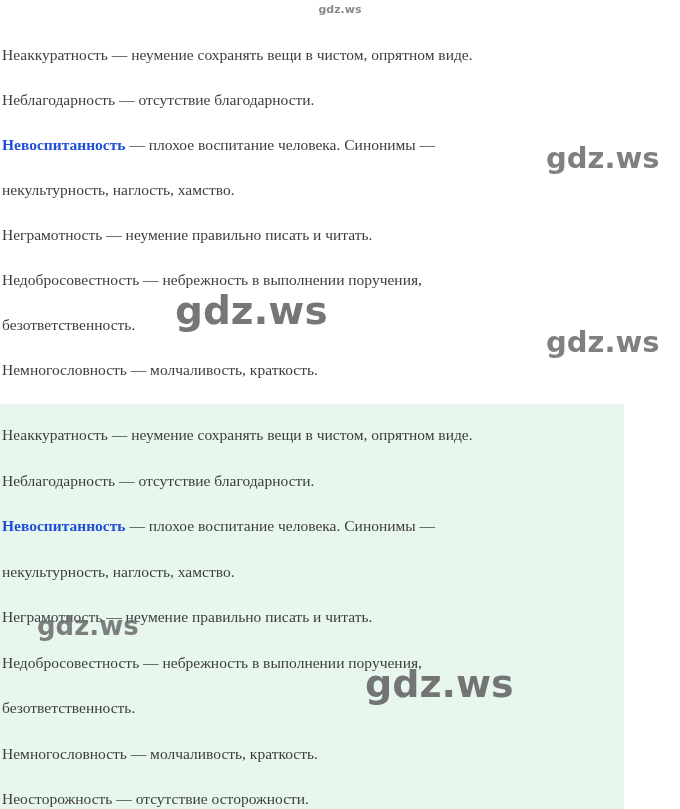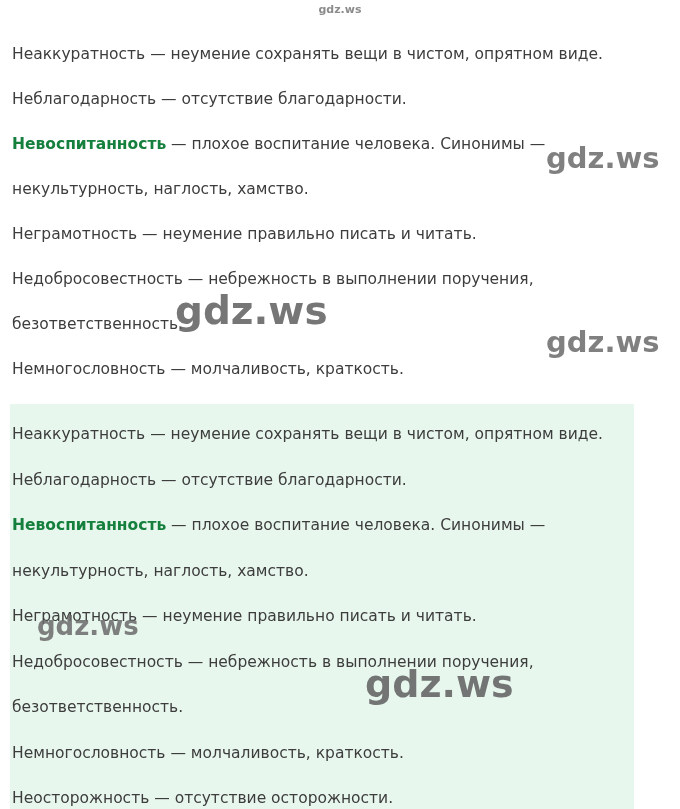--- a/index.html
+++ b/index.html
@@ -30,24 +30,25 @@
     text-align: center;
     font-size: 11px;
     font-weight: bold;
     color: #8c8c8c;
     letter-spacing: 0px;
     font-family: "DejaVu Sans", sans-serif;
   }
   
   .section {
     position: absolute;
-    left: 10px;
+    left: 0;
     width: 624px;
     box-sizing: border-box;
     padding: 0 2px;
+    font-family: Liberation Serif, serif;
   }
   .section-white {
     top: 24px;
     background: #ffffff;
     padding-top: 8px;
     padding-bottom: 8px;
   }
   .section-green {
     top: 404px;
     background: #e8f7ee;
@@ -60,21 +61,21 @@
     line-height: 45px;
     color: #3d3d3d;
     white-space: nowrap;
   }
   .section-green .line {
     font-size: 15.5px;
     line-height: 45.5px;
   }
   .line b {
     font-weight: bold;
-    color: #15803d;
+    color: #1d4ed8;
   }
   
   .wm {
     position: absolute;
     font-family: "DejaVu Sans", sans-serif;
     font-weight: bold;
     color: #6f6f6f;
     opacity: 0.85;
     pointer-events: none;
     white-space: nowrap;

